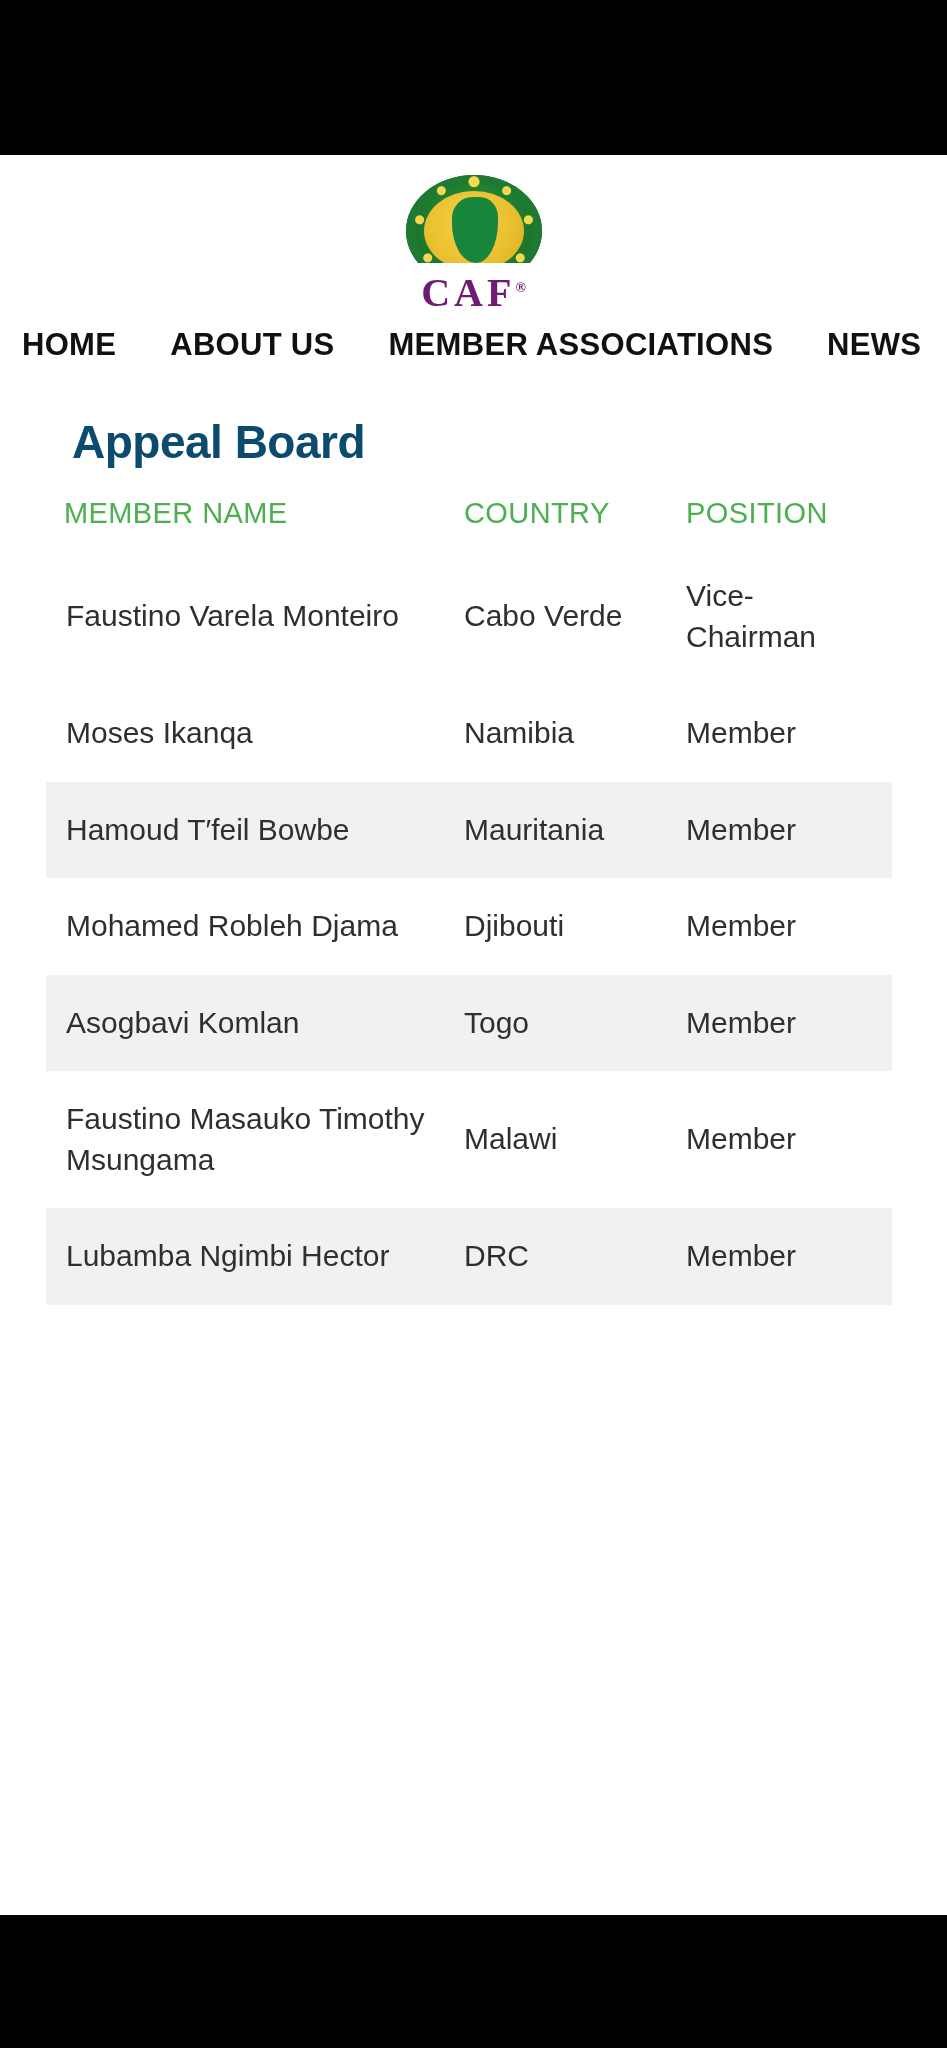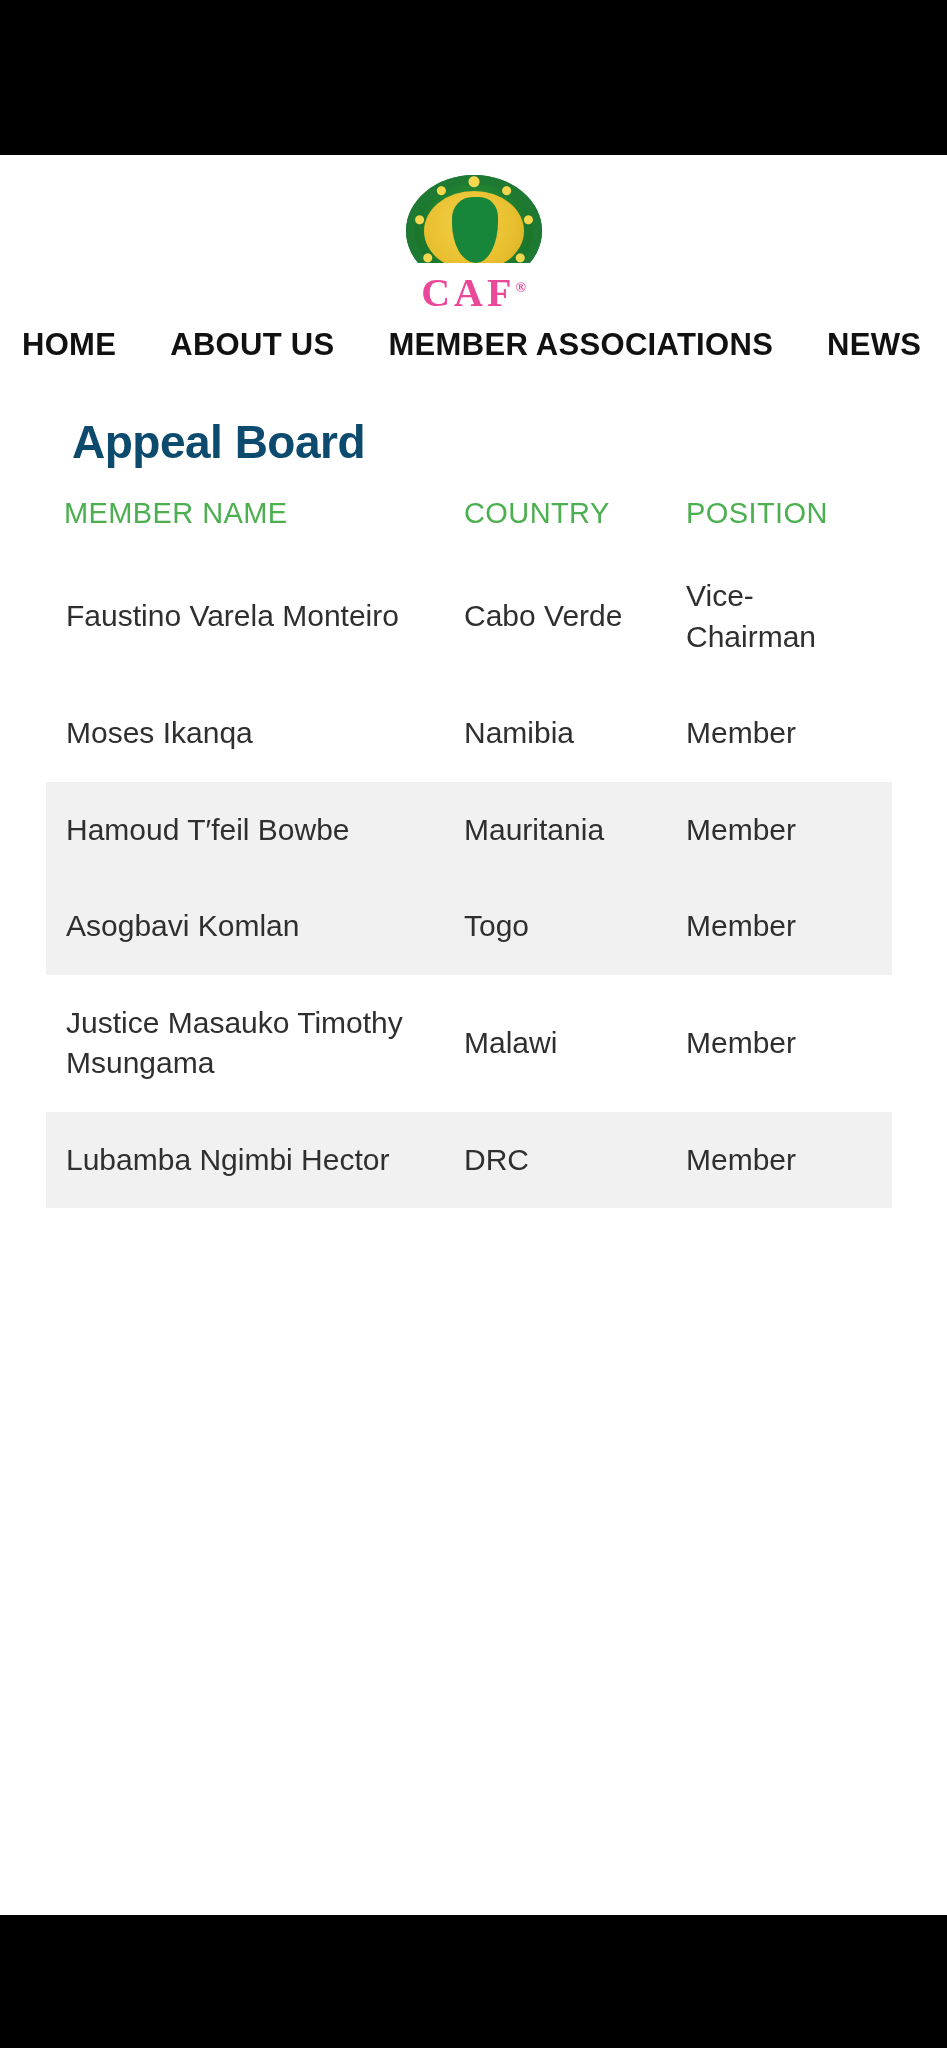--- a/index.html
+++ b/index.html
@@ -98,21 +98,21 @@
   .logo-text {
     position: absolute;
     left: 0;
     top: 94px;
     width: 160px;
     text-align: center;
     font-family: "Liberation Serif", serif;
     font-weight: bold;
     font-size: 40px;
     letter-spacing: 4px;
-    color: #ec4899;
+    color: #701a75;
   }
   .logo-reg {
     font-size: 14px;
     vertical-align: super;
     letter-spacing: 0;
   }
 
   
   .nav {
     display: flex;
@@ -219,27 +219,32 @@
         <tr>
           <td class="cell-name">Moses Ikanqa</td>
           <td>Namibia</td>
           <td>Member</td>
         </tr>
         <tr class="alt">
           <td class="cell-name">Hamoud T′feil Bowbe</td>
           <td>Mauritania</td>
           <td>Member</td>
         </tr>
+        <tr>
+          <td class="cell-name">Mohamed Robleh Djama</td>
+          <td>Djibouti</td>
+          <td>Member</td>
+        </tr>
         <tr class="alt">
           <td class="cell-name">Asogbavi Komlan</td>
           <td>Togo</td>
           <td>Member</td>
         </tr>
         <tr>
-          <td class="cell-name">Justice Masauko Timothy Msungama</td>
+          <td class="cell-name">Faustino Masauko Timothy Msungama</td>
           <td>Malawi</td>
           <td>Member</td>
         </tr>
         <tr class="alt">
           <td class="cell-name">Lubamba Ngimbi Hector</td>
           <td>DRC</td>
           <td>Member</td>
         </tr>
       </tbody>
     </table>

